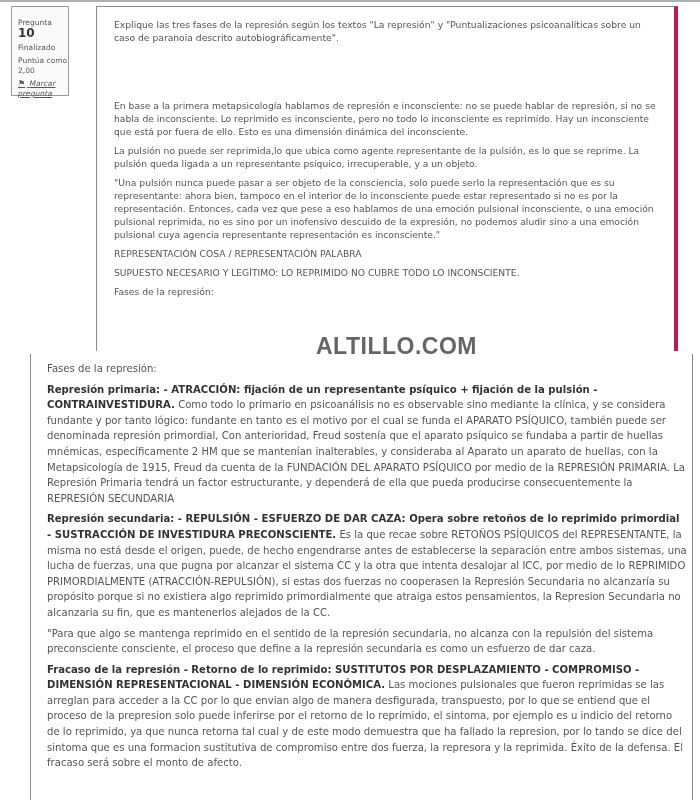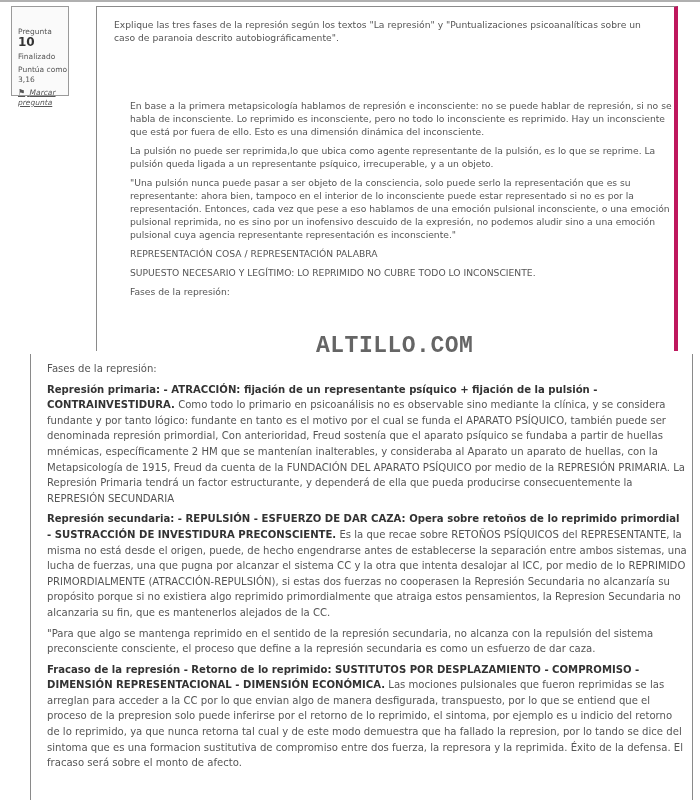--- a/index.html
+++ b/index.html
@@ -3,38 +3,38 @@
 <meta charset="utf-8">
 <style>
   html, body { margin: 0; padding: 0; }
   body {
     width: 700px; height: 800px; background: #ffffff; position: relative; overflow: hidden;
     font-family: "DejaVu Sans", sans-serif; color: #4a4a4a;
   }
   .topline { position: absolute; left: 0; top: 0; width: 700px; height: 2px; background: #b0b0b0; }
   .info {
     position: absolute; left: 11px; top: 6px; width: 58px; height: 90px;
-    border: 1px solid #9a9a9a; background: #fafafa; padding: 20px 0 0 6px; box-sizing: border-box;
+    border: 1px solid #9a9a9a; background: #fafafa; padding: 11px 0 0 6px; box-sizing: border-box;
     font-size: 7.5px; color: #555; line-height: 10px;
   }
   .info .qno { font-size: 7.5px; }
   .info .qno b { font-size: 12px; color: #333; font-weight: bold; }
   .info div { margin-bottom: 3px; }
   .info .flag { cursor: pointer; text-decoration: underline; }
   .info .flag .ficon { font-size: 8px; margin-right: 2px; }
   .qbox {
     position: absolute; left: 96px; top: 6px; width: 582px; height: 345px;
     border-left: 1px solid #8a8a8a; border-right: 4px solid #be185d; border-top: 1px solid #8a8a8a;
     box-sizing: border-box;
   }
   .qtext { position: absolute; left: 17px; top: 11px; width: 540px; font-size: 9.2px; line-height: 13px; color: #555; }
-  .ans1 { position: absolute; left: 33px; top: 92px; width: 548px; font-size: 9.2px; line-height: 13px; color: #555; }
+  .ans1 { position: absolute; left: 17px; top: 92px; width: 548px; font-size: 9.2px; line-height: 13px; color: #555; }
   .ans1 p { margin: 0 0 6px 0; }
   .watermark {
-    position: absolute; left: 316px; top: 333px; font-family: Liberation Mono, monospace;
+    position: absolute; left: 316px; top: 333px; font-family: Liberation Sans, sans-serif;
     font-weight: bold; font-size: 23px; letter-spacing: 0.5px; color: #555; opacity: 0.9;
   }
   .ansbox {
     position: absolute; left: 30px; top: 354px; width: 663px; height: 446px;
     border-left: 1px solid #8a8a8a; border-right: 1px solid #8a8a8a; box-sizing: border-box;
   }
   .ans2 { position: absolute; left: 16px; top: 7px; width: 640px; font-size: 10.1px; line-height: 15.6px; color: #555; }
   .ans2 p { margin: 0 0 5px 0; }
   .ans2 b { color: #333; font-weight: bold; }
 </style>
@@ -44,21 +44,21 @@
 <div class="topline"></div>
 
 <div class="info">
   <div class="qno">
     <span>Pregunta</span>
     <b>10</b>
   </div>
   <div>Finalizado</div>
   <div>
     <span>Puntúa como</span><br>
-    <span>3,16</span>
+    <span>2,00</span>
   </div>
   <div class="flag">
     <span class="ficon">⚑</span>
     <span style="font-style:italic">Marcar pregunta</span>
   </div>
 </div>
 
 <div class="qbox">
   <div class="qtext">Explique las tres fases de la represión según los textos "La represión" y "Puntualizaciones psicoanalíticas sobre un caso de paranoia descrito autobiográficamente".</div>
   <div class="ans1">

